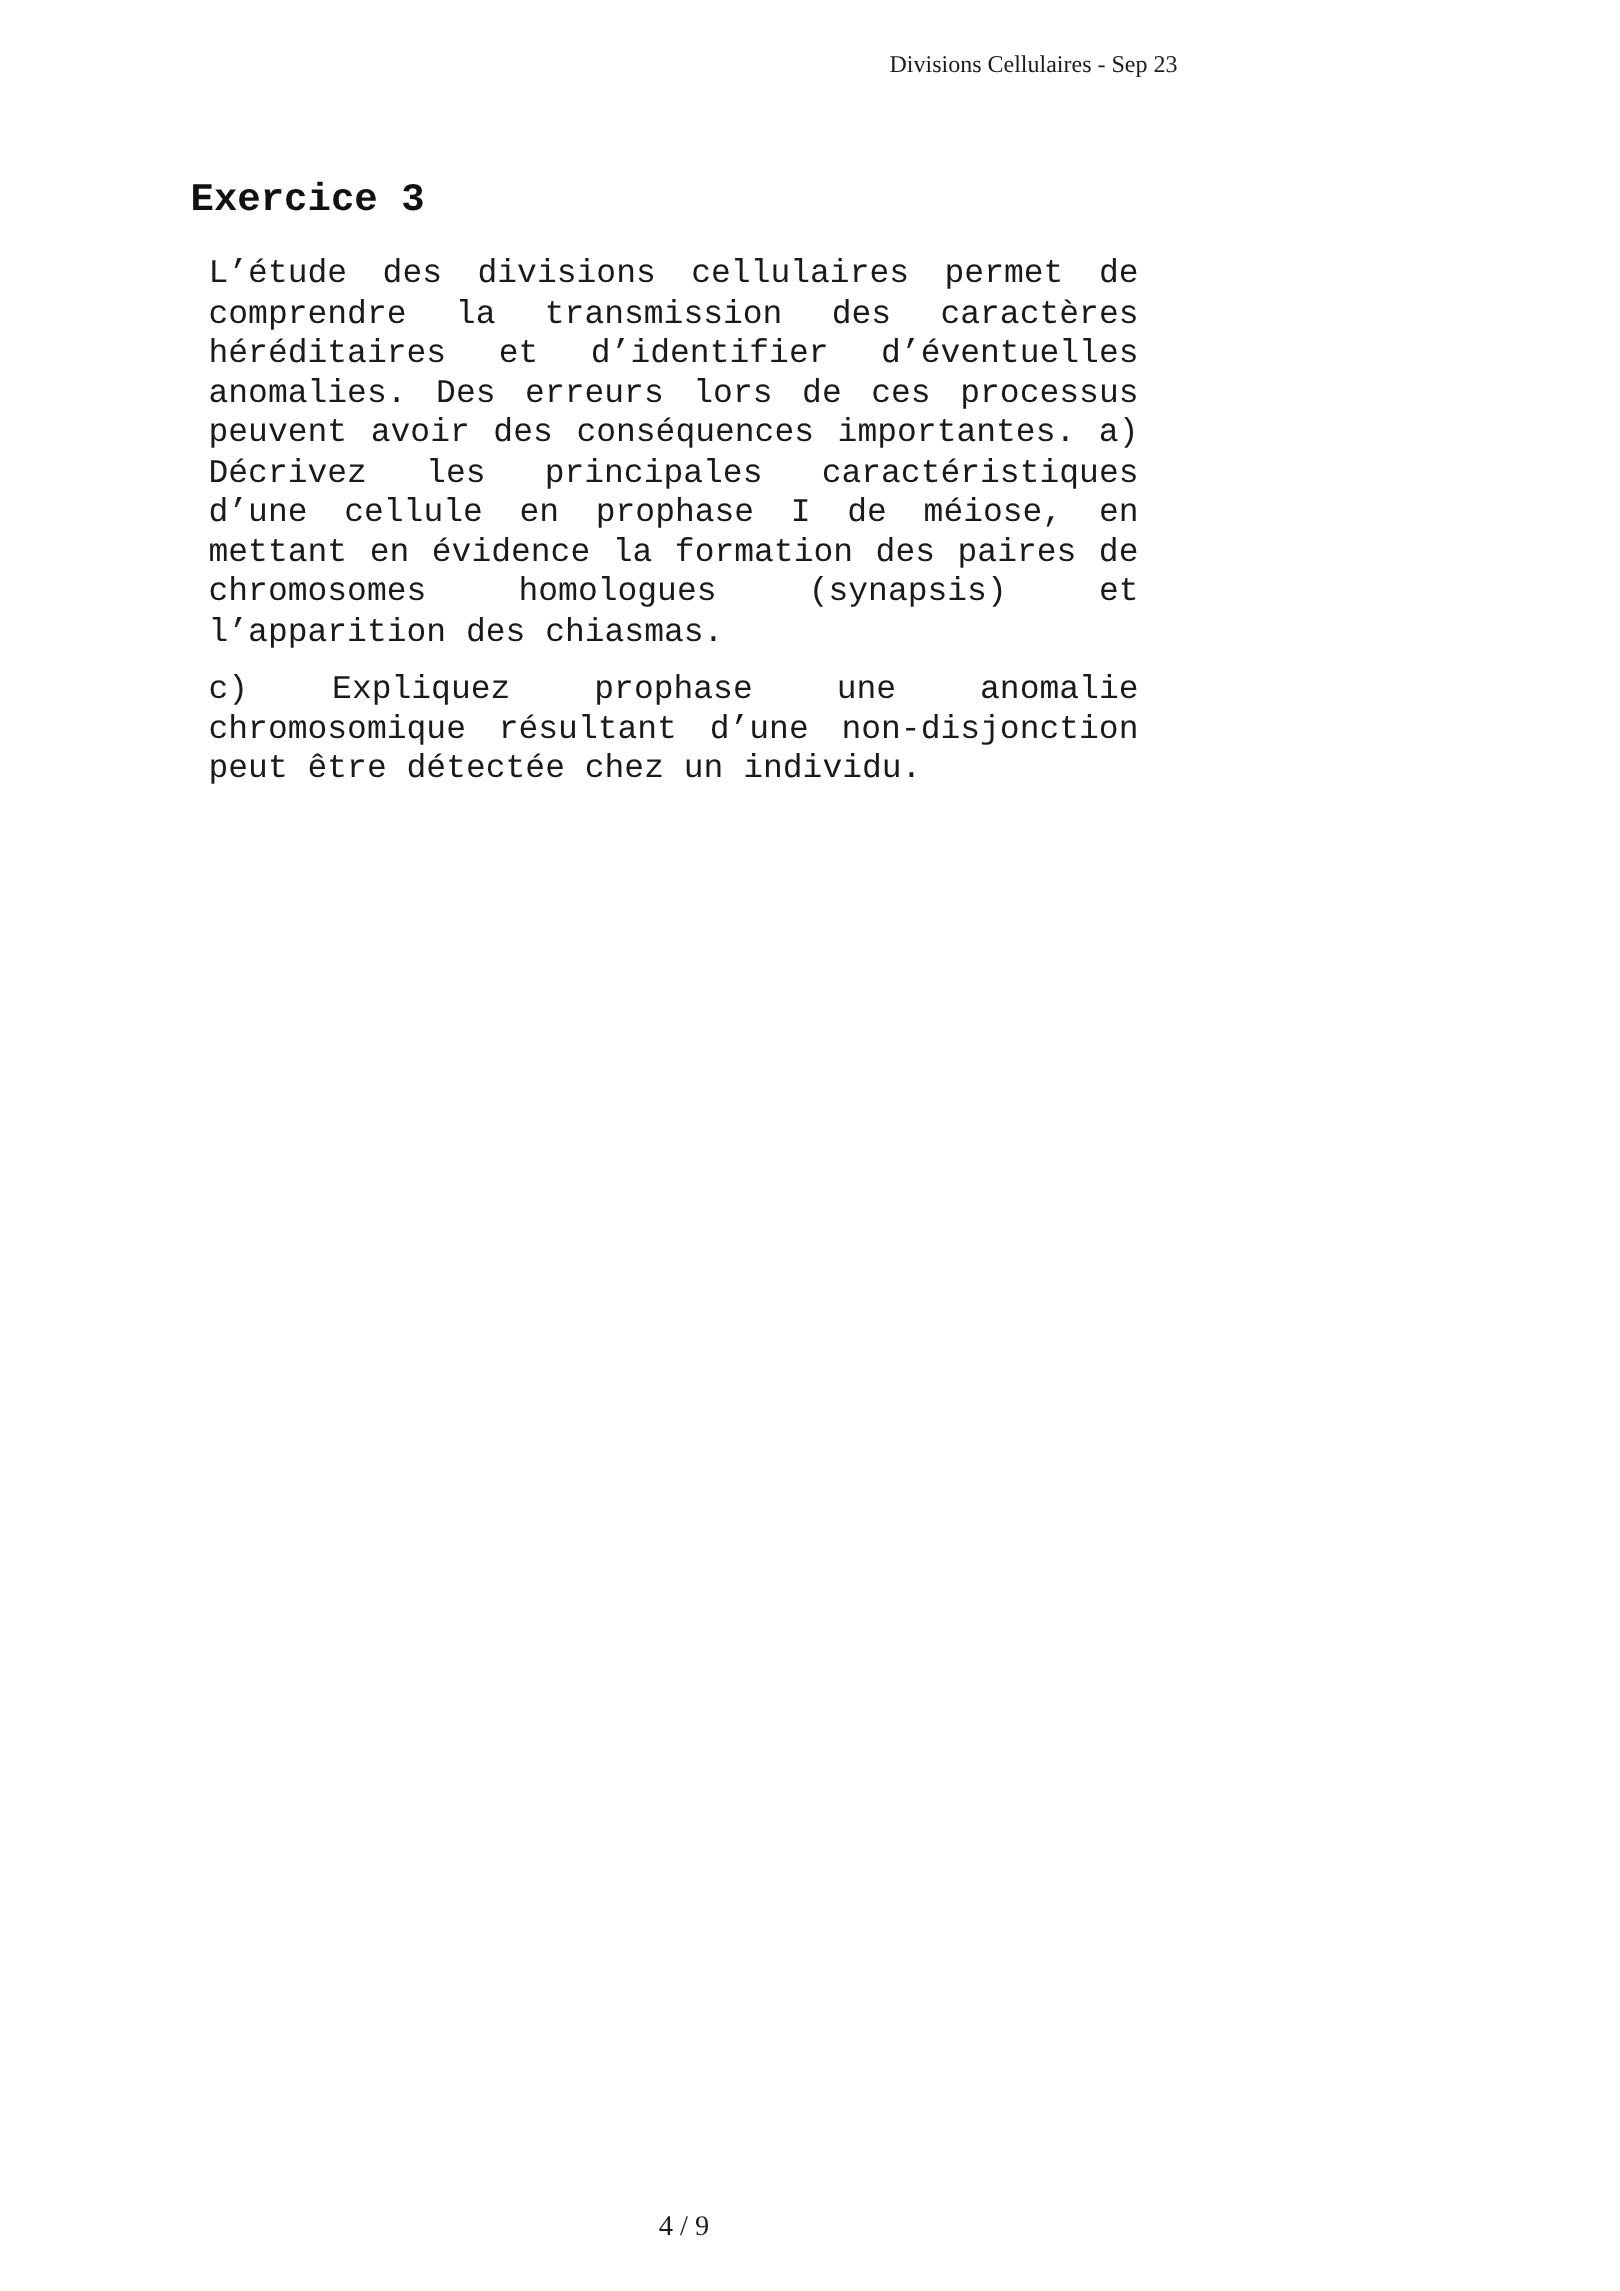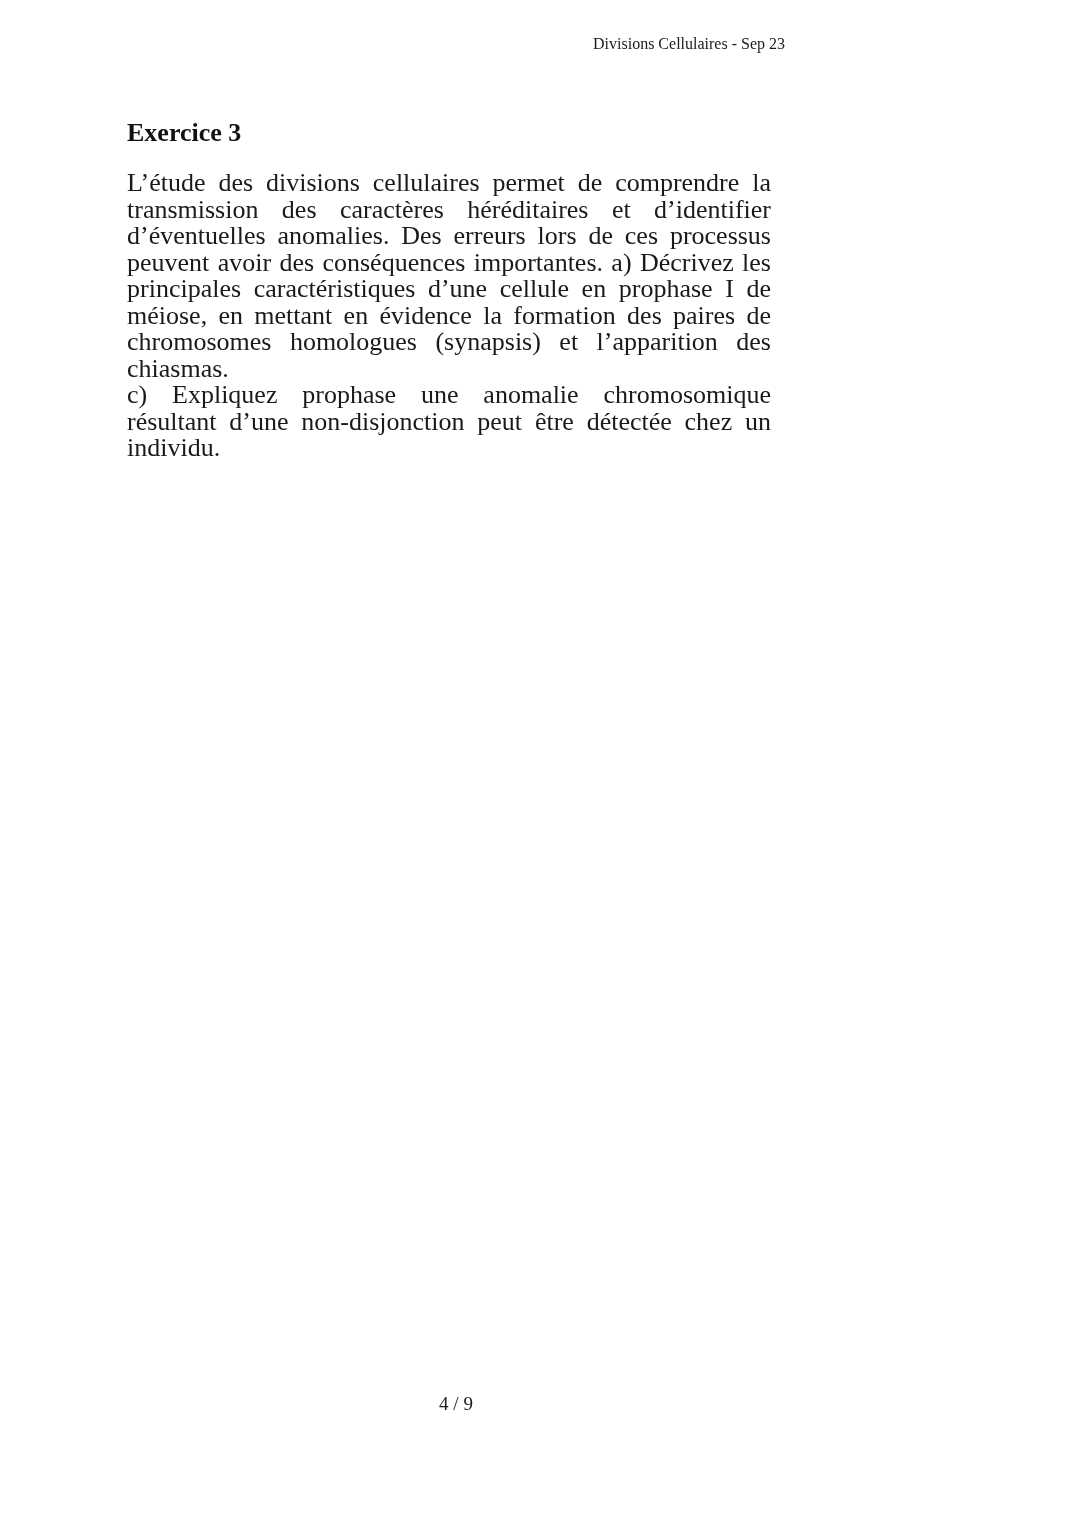--- a/index.html
+++ b/index.html
@@ -23,41 +23,42 @@
     font-size: 16px;
     line-height: 20px;
     color: #1b1b1b;
     white-space: nowrap;
   }
   .content {
     position: absolute;
     left: 127px;
     right: 141px;
     top: 0;
+    font-family: Liberation Mono, monospace;
   }
   .exercise-heading {
     margin: 116px 0 20px 0;
     font-size: 26px;
     line-height: 34px;
     font-weight: bold;
     color: #111111;
   }
   .body-text p {
-    margin: 0;
-    font-size: 26px;
+    margin: 12px;
+    font-size: 22px;
     line-height: 26.5px;
     text-align: justify;
     text-align-last: left;
     hyphens: auto;
     -webkit-hyphens: auto;
     color: #1a1a1a;
   }
   .page-footer {
     position: absolute;
-    top: 1392px;
+    top: 1473px;
     left: 0;
     width: 100%;
     text-align: center;
     font-size: 19px;
     line-height: 24px;
     color: #1b1b1b;
   }
 </style>
 </head>
 <body>

